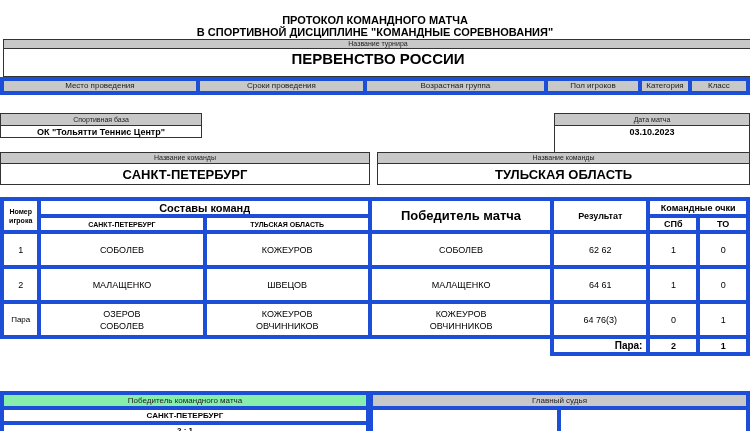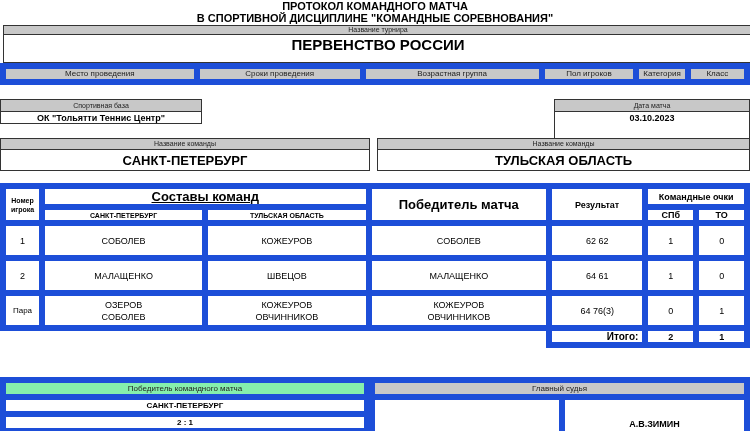--- a/index.html
+++ b/index.html
@@ -1,23 +1,23 @@
 <!DOCTYPE html>
 <html><head>
 <meta charset="utf-8">
 <style>
   html,body{margin:0;padding:0;background:#fff;}
   body{width:750px;height:431px;position:relative;overflow:hidden;font-family:"Liberation Sans",sans-serif;color:#000;}
-  .abs{position:absolute;box-sizing:border-box;}
+  .abs{position:absolute;box-sizing:border-box;margin-top:14px;}
   .title{left:0;width:750px;text-align:center;font-weight:bold;font-size:11px;line-height:12px;}
   .box{border:1px solid #333;background:#fff;}
   .hdr{background:#c8c8c8;border-bottom:1px solid #333;font-size:7px;text-align:center;color:#222;}
   .val{text-align:center;font-weight:bold;}
   table{border-collapse:collapse;}
-  td{border:6px solid #1d4ed8;padding:0;text-align:center;vertical-align:middle;}
+  td{border:4px solid #1d4ed8;padding:0;text-align:center;vertical-align:middle;}
   .t-grid td.h{background:#c8c8c8;font-size:8px;height:10px;line-height:10px;color:#222;}
   .t-grid td.v{font-size:8px;font-weight:bold;height:10px;line-height:10px;}
   .main td{font-size:9px;}
   .main .bh{font-weight:bold;}
 </style>
 </head>
 <body>
 
 <div class="abs title" style="top:0;">ПРОТОКОЛ КОМАНДНОГО МАТЧА</div>
 <div class="abs title" style="top:12px;">В СПОРТИВНОЙ ДИСЦИПЛИНЕ "КОМАНДНЫЕ СОРЕВНОВАНИЯ"</div>
@@ -56,21 +56,21 @@
 </div>
 <div class="abs box" style="left:377px;top:138px;width:373px;height:33px;">
   <div class="hdr" style="height:10px;line-height:10px;">Название команды</div>
   <div class="val" style="font-size:13px;line-height:21px;">ТУЛЬСКАЯ ОБЛАСТЬ</div>
 </div>
 
 <table class="abs main" style="left:0;top:183px;width:750px;">
   <tbody>
       <tr style="height:17px;">
     <td rowspan="2" class="bh" style="width:34px;font-size:7px;line-height:9px;">Номер игрока</td>
-    <td colspan="2" class="bh" style="font-size:13px;text-decoration:underline;">Составы команд</td>
+    <td colspan="2" class="bh" style="font-size:11px;">Составы команд</td>
     <td rowspan="2" class="bh" style="width:184px;font-size:13px;">Победитель матча</td>
     <td rowspan="2" class="bh" style="width:95px;font-size:9px;">Результат</td>
     <td colspan="2" class="bh" style="font-size:9px;">Командные очки</td>
   </tr>
   <tr style="height:16px;">
     <td class="bh" style="width:167px;font-size:7px;">САНКТ-ПЕТЕРБУРГ</td>
     <td class="bh" style="width:167px;font-size:7px;">ТУЛЬСКАЯ ОБЛАСТЬ</td>
     <td class="bh" style="width:47px;font-size:9px;">СПб</td>
     <td class="bh" style="width:47px;font-size:9px;">ТО</td>
   </tr>
@@ -105,21 +105,21 @@
     <td style="line-height:12px;">
       <div>КОЖЕУРОВ</div>
       <div>ОВЧИННИКОВ</div>
     </td>
     <td>64 76(3)</td>
     <td>0</td>
     <td>1</td>
   </tr>
   <tr style="height:17px;">
     <td colspan="4" style="border:none;border-top:1px solid #333;"></td>
-    <td class="bh" style="text-align:right;padding-right:4px;font-size:10px;">Итого:</td>
+    <td class="bh" style="text-align:right;padding-right:4px;font-size:10px;">Пара:</td>
     <td class="bh">2</td>
     <td class="bh">1</td>
   </tr>
 </tbody>
   </table>
 
 <table class="abs" style="left:0;top:377px;width:370px;">
   <tbody>
       <tr>
         <td style="background:#86efac;font-size:8px;height:11px;line-height:11px;color:#222;">Победитель командного матча</td>

